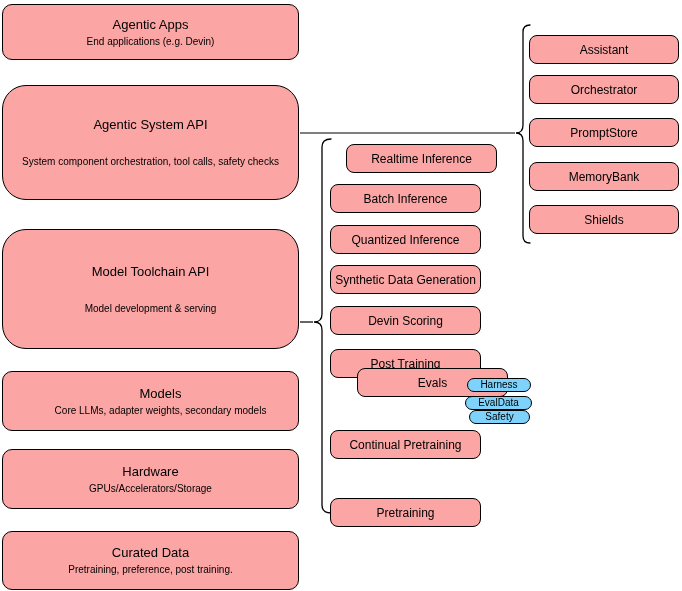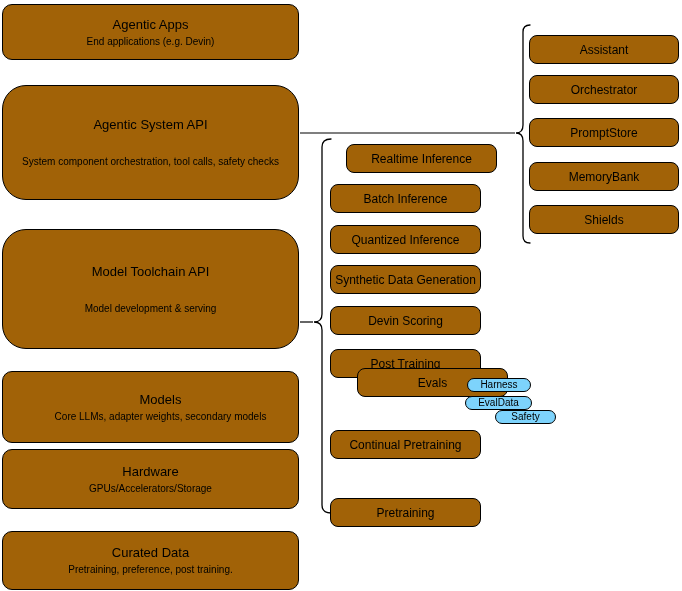--- a/index.html
+++ b/index.html
@@ -2,21 +2,21 @@
 <html><head>
 <meta charset="utf-8">
 <style>
   html,body{margin:0;padding:0;background:#ffffff;}
   .canvas{
     position:relative;width:682px;height:591px;background:#ffffff;
     font-family:"Liberation Sans",sans-serif;color:#000;overflow:hidden;
   }
   .overlay{position:absolute;left:0;top:0;width:682px;height:591px;pointer-events:none;}
   .box{
-    position:absolute;background:#a16207;border:1px solid #000;
+    position:absolute;background:#fca5a5;border:1px solid #000;
     display:flex;flex-direction:column;align-items:center;justify-content:center;
     text-align:center;box-sizing:border-box;
   }
   .lbox{left:2px;width:297px;}
   .r10{border-radius:10px;}
   .r24{border-radius:24px;gap:20px;}
   .btitle{font-size:13px;line-height:15px;white-space:nowrap;}
   .bsub{font-size:10px;line-height:12px;margin-top:4px;white-space:nowrap;}
   .mbox{left:330px;width:151px;height:29px;border-radius:8px;font-size:12px;white-space:nowrap;}
   .rbox{left:529px;width:150px;height:29px;border-radius:8px;font-size:12px;white-space:nowrap;}
@@ -46,21 +46,21 @@
   <div class="box lbox r24" style="top:85px;height:115px;">
     <div class="btitle">Agentic System API</div>
     <div class="bsub">System component orchestration, tool calls, safety checks</div>
   </div>
 
   <div class="box lbox r24" style="top:229px;height:120px;">
     <div class="btitle">Model Toolchain API</div>
     <div class="bsub">Model development &amp; serving</div>
   </div>
 
-  <div class="box lbox r10" style="top:371px;height:72px;padding-left:20px;">
+  <div class="box lbox r10" style="top:371px;height:60px;padding-left:20px;">
     <div class="btitle">Models</div>
     <div class="bsub">Core LLMs, adapter weights, secondary models</div>
   </div>
 
   <div class="box lbox r10" style="top:449px;height:60px;">
     <div class="btitle">Hardware</div>
     <div class="bsub">GPUs/Accelerators/Storage</div>
   </div>
 
   <div class="box lbox r10" style="top:531px;height:59px;">
@@ -95,21 +95,21 @@
   <div class="box mbox" style="top:498px;">
     <span>Pretraining</span>
   </div>
 
   <div class="pill" style="left:467px;top:378px;width:64px;height:14px;">
     <span>Harness</span>
   </div>
   <div class="pill" style="left:465px;top:396px;width:67px;height:14px;">
     <span>EvalData</span>
   </div>
-  <div class="pill" style="left:495px;top:410px;width:61px;height:14px;">
+  <div class="pill" style="left:469px;top:410px;width:61px;height:14px;">
     <span>Safety</span>
   </div>
 
   <div class="box rbox" style="top:35px;">
     <span>Assistant</span>
   </div>
   <div class="box rbox" style="top:75px;">
     <span>Orchestrator</span>
   </div>
   <div class="box rbox" style="top:118px;">

